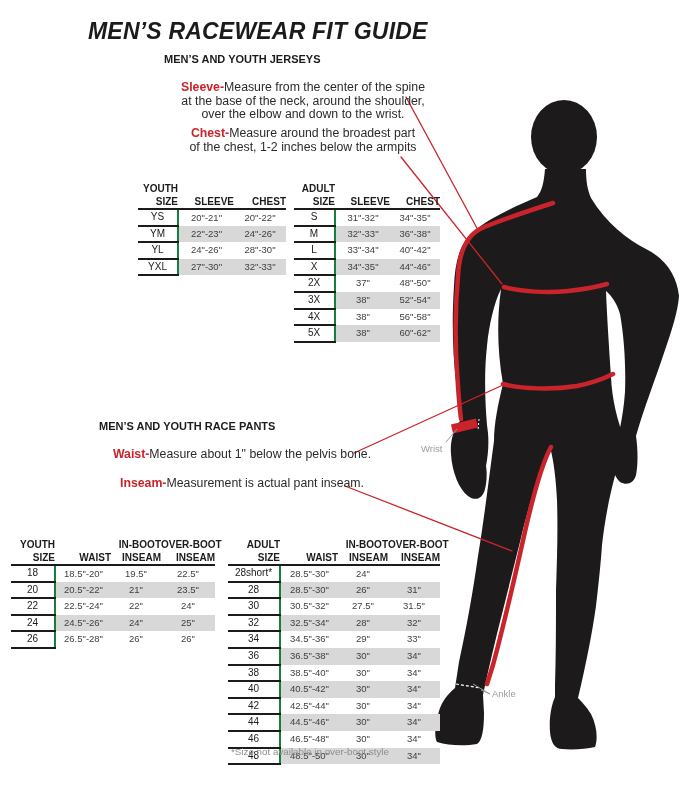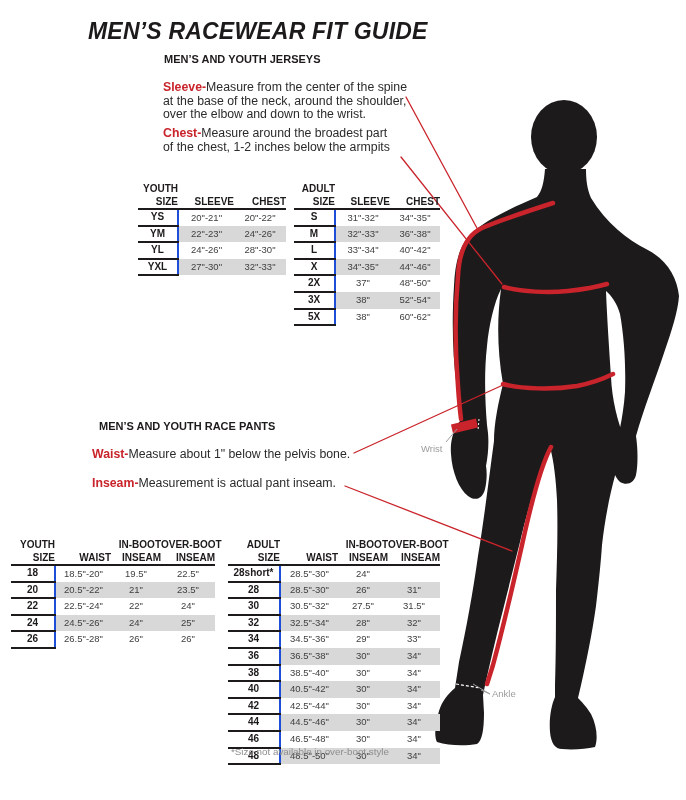--- a/index.html
+++ b/index.html
@@ -1,33 +1,33 @@
 <!DOCTYPE html>
 <html><head>
 <meta charset="utf-8">
 <style>
   html,body{margin:0;padding:0;background:#fff;}
   #page{position:relative;width:686px;height:800px;background:#fff;overflow:hidden;
         font-family:"Liberation Sans",sans-serif;color:#1d1a1b;}
-  .abs{position:absolute;}
+  .abs{position:absolute;text-align:center;}
   #fig-svg{position:absolute;left:0;top:0;width:686px;height:800px;pointer-events:none;}
   .page-title{font-size:23px;font-weight:bold;font-style:italic;letter-spacing:.2px;white-space:nowrap;}
   .section-heading{font-size:11px;font-weight:bold;white-space:nowrap;}
   .para{font-size:12.3px;line-height:13.6px;color:#2b2b2b;white-space:pre-line;}
   .red-label{color:#c9242b;font-weight:bold;margin-right:0;}
   .fig-label{font-size:9.5px;color:#9c9c9c;white-space:nowrap;}
   .footnote{font-size:9.8px;color:#8e8e8e;white-space:nowrap;}
 
   .fit-table{position:absolute;border-collapse:collapse;table-layout:fixed;}
   .fit-table th,.fit-table td{padding:0;margin:0;box-sizing:border-box;height:14.6px;line-height:14.6px;
         text-align:center;white-space:nowrap;overflow:visible;}
   .fit-table thead th{height:12.5px;line-height:12.5px;font-weight:bold;font-size:10px;color:#1d1a1b;vertical-align:bottom;text-align:right;}
   .fit-table thead tr:last-child th{border-bottom:2px solid #1d1a1b;}
-  .fit-table tbody th{font-size:10px;font-weight:bold;color:#1d1a1b;border-bottom:2px solid #1d1a1b;
-        border-right:2px solid #1d4ed8;background:#fff;}
+  .fit-table tbody th{font-size:10px;font-weight:normal;color:#1d1a1b;border-bottom:2px solid #1d1a1b;
+        border-right:2px solid #15803d;background:#fff;}
   .fit-table tbody td{font-size:9.5px;color:#404040;}
   .fit-table tbody tr:nth-child(even) td{background:#d8d8d8;}
 </style>
 </head>
 <body>
 
 <div id="page">
 
   <svg id="fig-svg" viewBox="0 0 686 800">
     <g fill="#1d1a1b">
@@ -177,20 +177,25 @@
           <th>2X</th>
           <td>37"</td>
           <td>48"-50"</td>
         </tr>
         <tr>
           <th>3X</th>
           <td>38"</td>
           <td>52"-54"</td>
         </tr>
         <tr>
+          <th>4X</th>
+          <td>38"</td>
+          <td>56"-58"</td>
+        </tr>
+        <tr>
           <th>5X</th>
           <td>38"</td>
           <td>60"-62"</td>
         </tr>
       </tbody>
   </table>
 
   <table class="fit-table" style="left:11px;top:539px;width:204px">
     <colgroup>
         <col style="width:44px">

